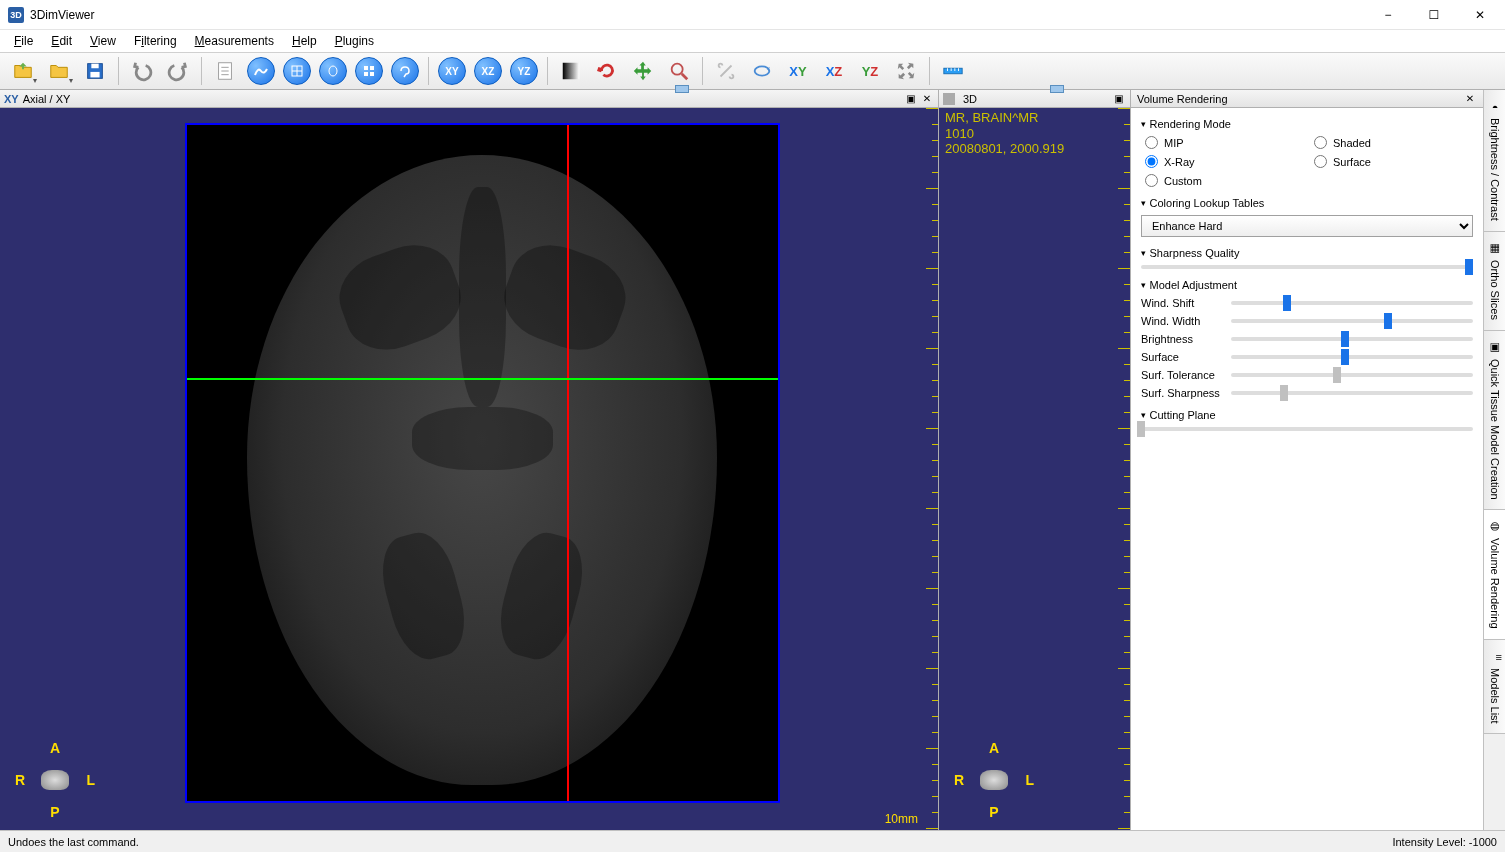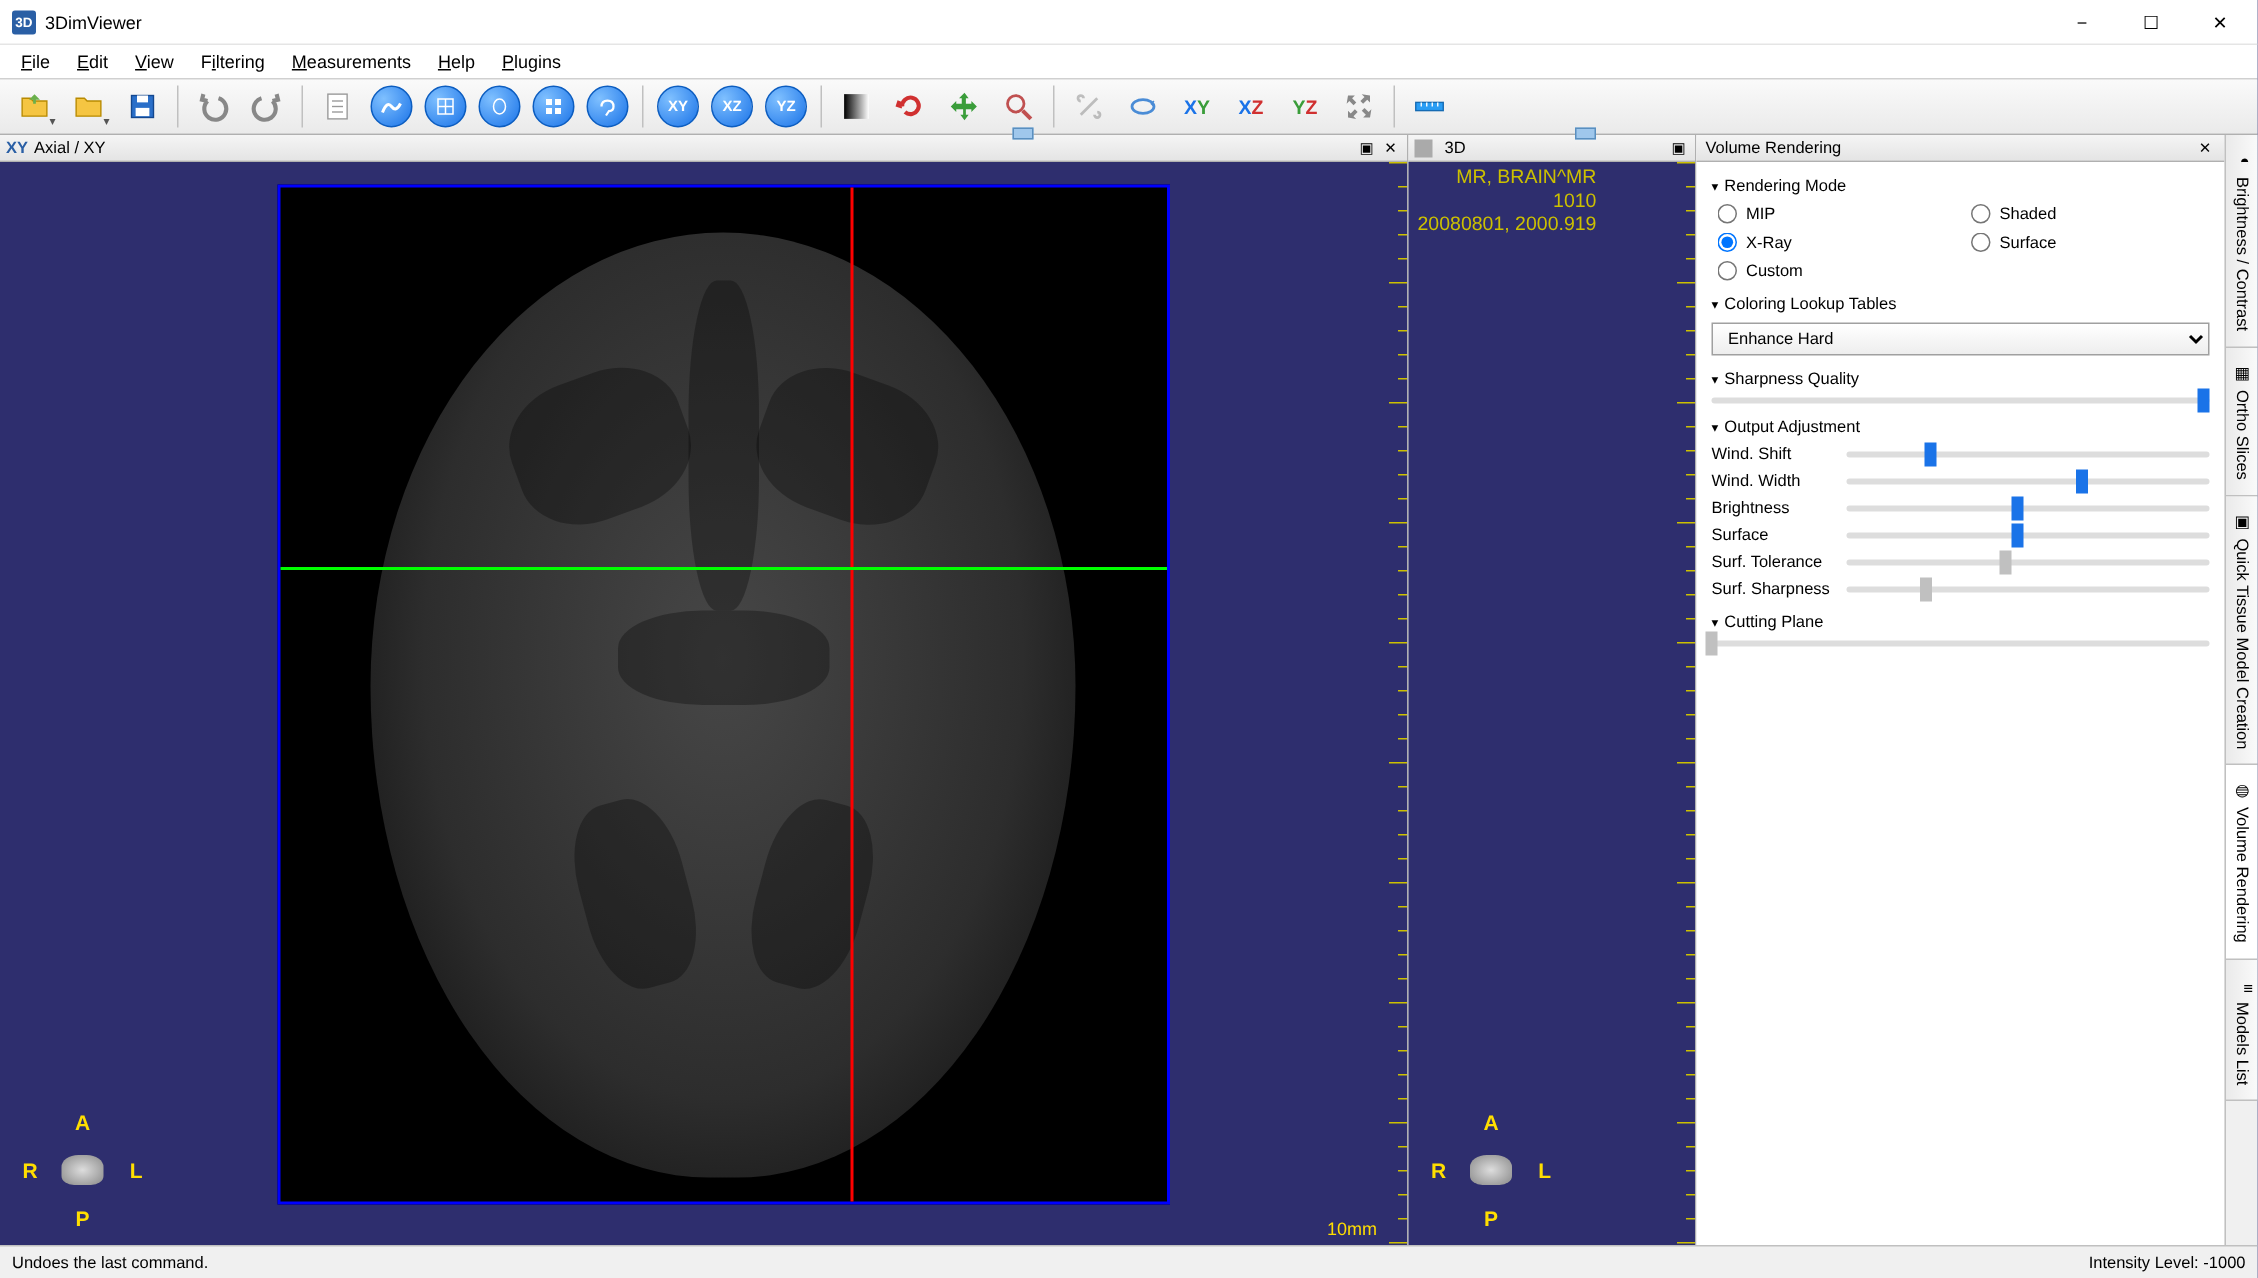--- a/index.html
+++ b/index.html
@@ -20,21 +20,21 @@
 .circle-icon { width: 28px; height: 28px; border-radius: 50%; display: flex; align-items: center; justify-content: center; color: #fff; font-size: 10px; font-weight: bold; }
 .circ-blue { background: radial-gradient(circle at 30% 30%, #7fc0ff, #1a73e8); border: 1px solid #0c5dc0; }
 .txt-icon { font-weight: bold; font-size: 13px; }
 .workspace { display: flex; height: calc(852px - 30px - 22px - 38px - 22px); }
 .main-col { flex: 1; display: flex; flex-direction: column; border-right: 1px solid #b0b0b0; }
 .view-header { height: 18px; display: flex; align-items: center; justify-content: space-between; background: linear-gradient(#f5f5f5,#e4e4e4); border-bottom: 1px solid #b0b0b0; padding: 0 4px; font-size: 11px; }
 .view-header-left { display: flex; align-items: center; gap: 4px; }
 .xy-badge { color: #2a5fa5; font-weight: bold; }
 .view-header-ctrls { display: flex; gap: 2px; }
 .hdr-btn { width: 14px; height: 14px; display: flex; align-items: center; justify-content: center; cursor: pointer; font-size: 10px; }
-.viewport { flex: 1; background: #2e2e6e; position: relative; overflow: hidden; text-align: right; }
+.viewport { flex: 1; background: #2e2e6e; position: relative; overflow: hidden; }
 .scan-box { position: absolute; left: 185px; top: 15px; width: 595px; height: 680px; border: 2px solid #0000ff; background: #000; }
 .brain-shape { position: absolute; left: 60px; top: 30px; width: 470px; height: 630px; border-radius: 50% 50% 48% 48% / 48% 48% 52% 52%; background: radial-gradient(ellipse at 50% 45%, #474747 0%, #3a3a3a 30%, #2d2d2d 60%, #151515 85%, #000 100%); }
 .brain-fold { position: absolute; background: rgba(0,0,0,0.3); border-radius: 40%; }
 .crosshair-v { position: absolute; left: 380px; top: 0; width: 2px; height: 100%; background: #ff0000; }
 .crosshair-h { position: absolute; top: 253px; left: 0; width: 100%; height: 2px; background: #00ff00; }
 .ruler { position: absolute; right: 0; top: 0; width: 15px; height: 100%; }
 .ruler-tick { position: absolute; right: 0; height: 1px; background: #ccc000; }
 .orient-compass { position: absolute; left: 15px; bottom: 10px; width: 80px; height: 80px; color: #ffde00; font-weight: bold; font-size: 14px; }
 .orient-compass .n { position:absolute; left:50%; top:0; transform:translateX(-50%); }
 .orient-compass .s { position:absolute; left:50%; bottom:0; transform:translateX(-50%); }
@@ -452,21 +452,21 @@
       </div>
       <div class="section">
         <div class="section-hdr">Sharpness Quality</div>
         <div class="slider-row">
           <div class="slider-track">
               <div class="slider-handle" id="quality-handle" style="left: calc(100% - 8px);"></div>
             </div>
         </div>
       </div>
       <div class="section">
-        <div class="section-hdr">Output Adjustment</div>
+        <div class="section-hdr">Model Adjustment</div>
         <div id="output-sliders">
             <div class="slider-row">
               <div class="slider-label">Wind. Shift</div>
               <div class="slider-track">
                 <div class="slider-handle" style="left: calc(23% - 4px);"></div>
               </div>
             </div>
             <div class="slider-row">
               <div class="slider-label">Wind. Width</div>
               <div class="slider-track">

